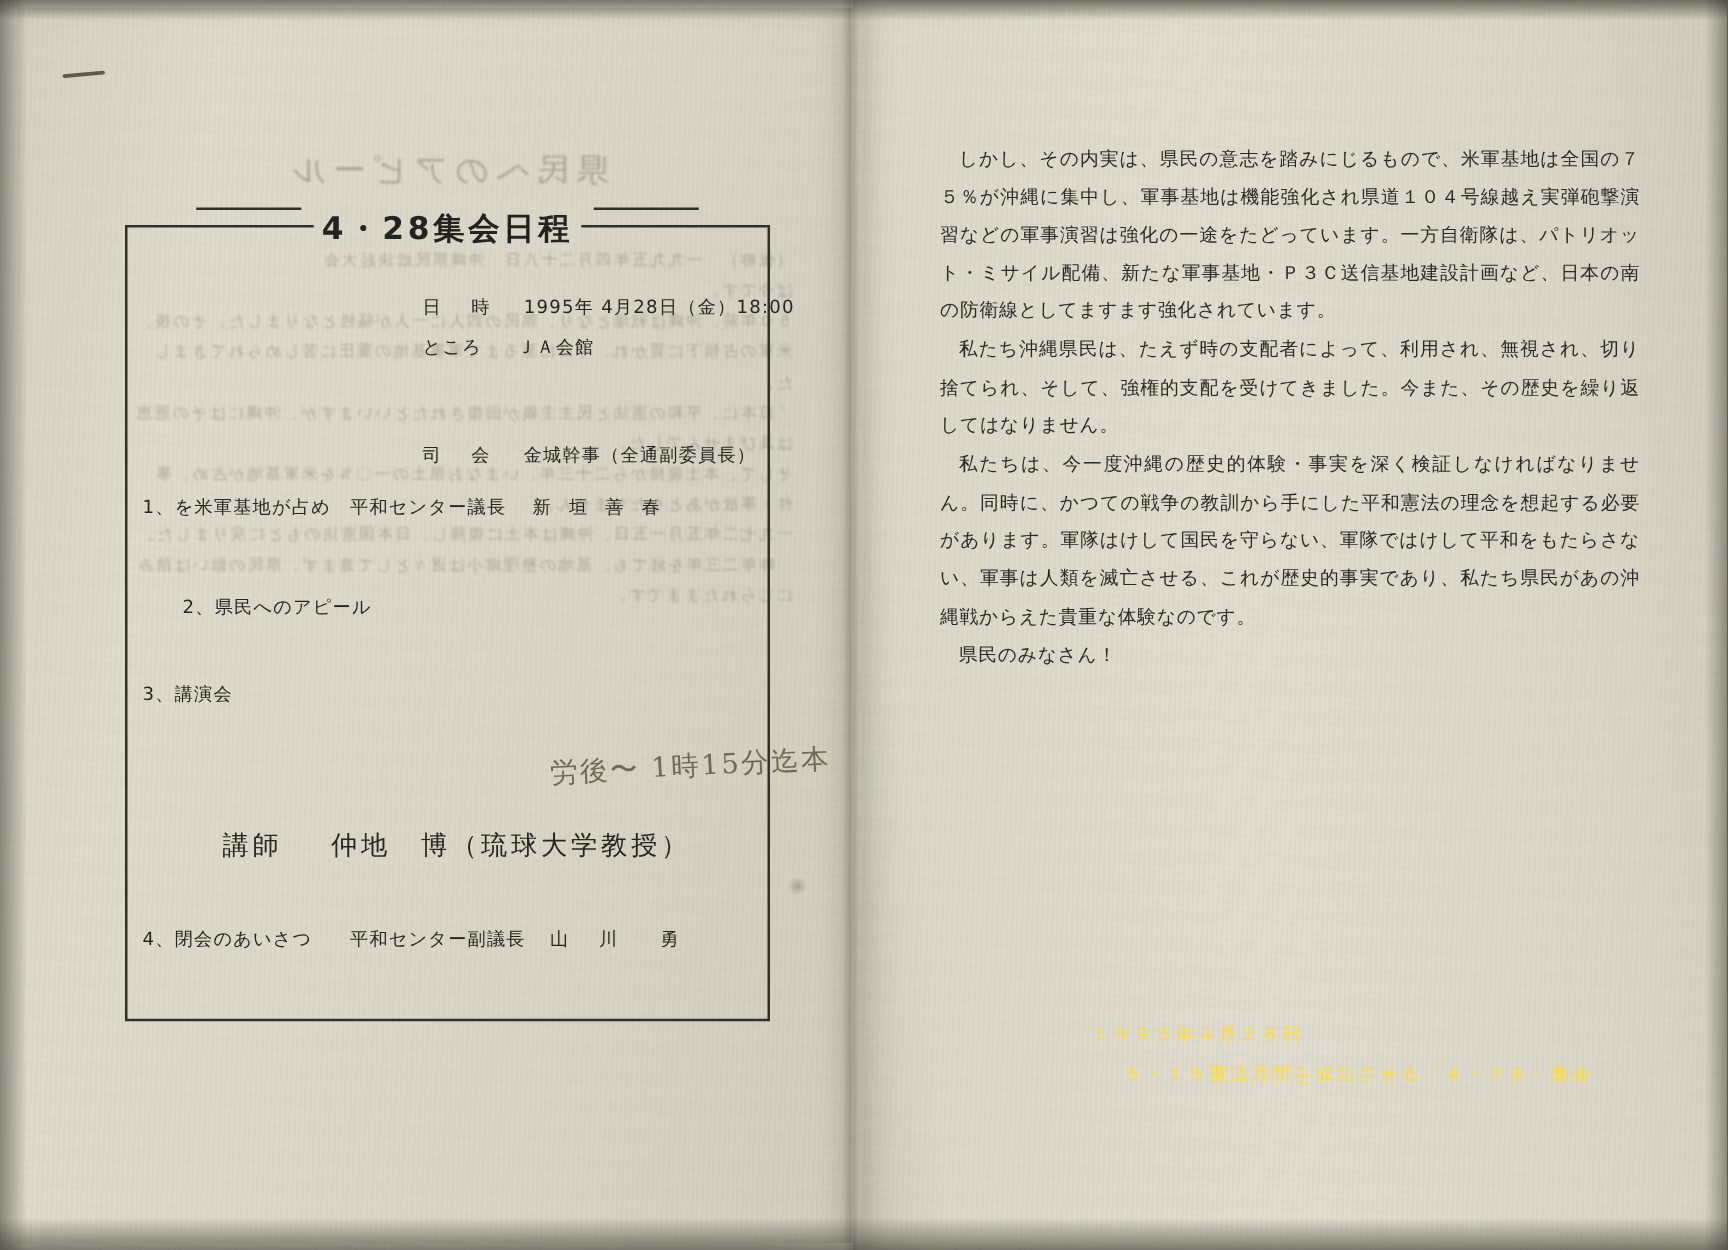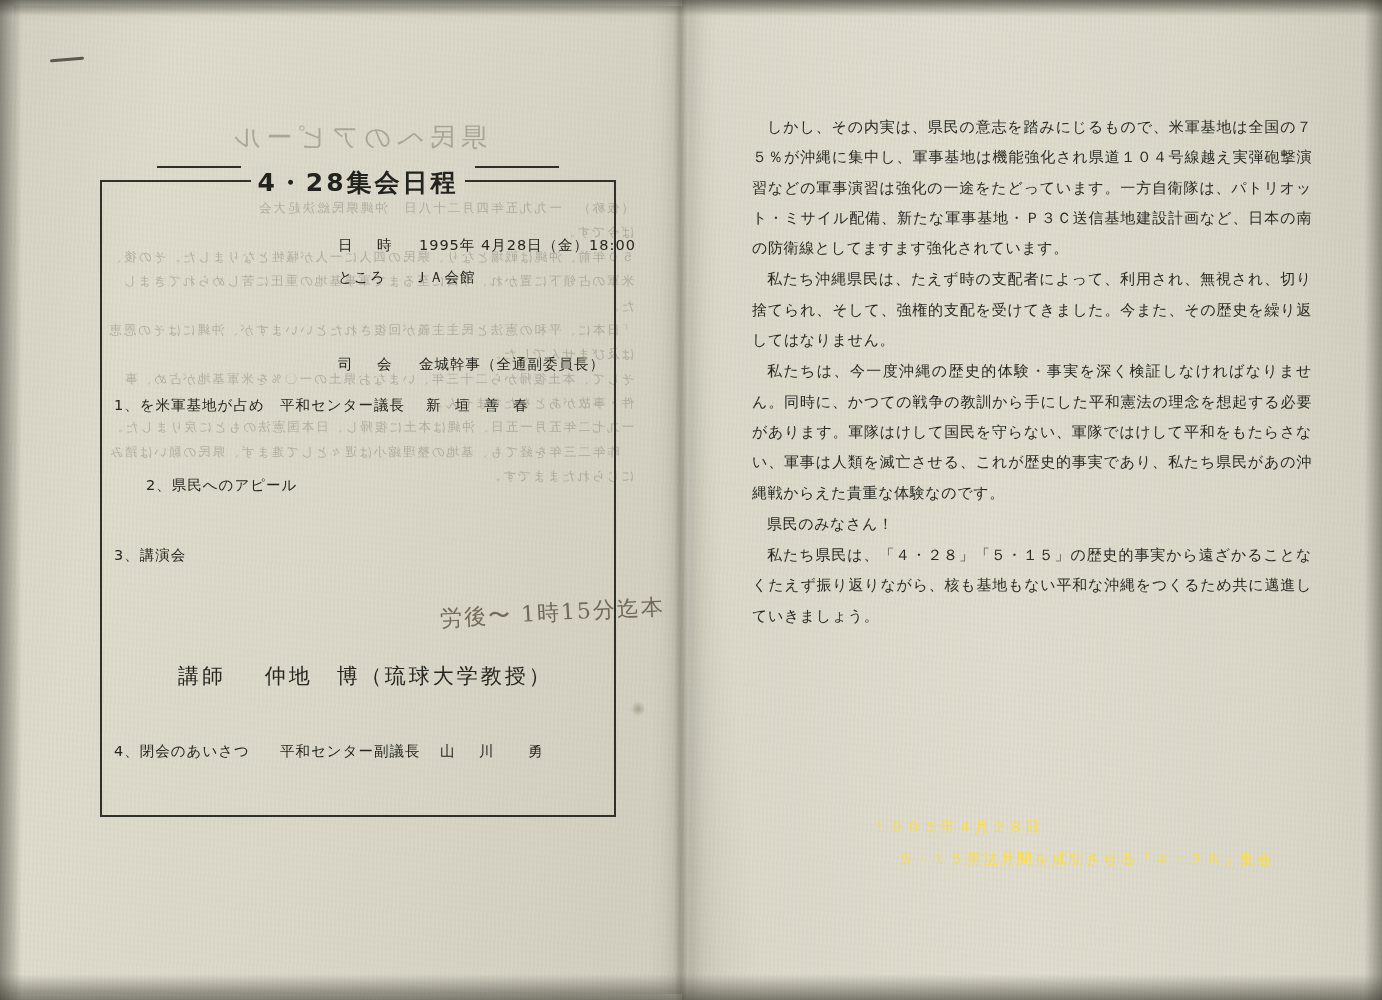--- a/index.html
+++ b/index.html
@@ -307,21 +307,20 @@
     </div>
     <div class="line" id="item4-role">平和センター副議長</div>
     <div class="line" id="item4-name">山 川　勇</div>
   </div>
 
   <div class="right-body" id="right-body">
       <p>しかし、その内実は、県民の意志を踏みにじるもので、米軍基地は全国の７５％が沖縄に集中し、軍事基地は機能強化され県道１０４号線越え実弾砲撃演習などの軍事演習は強化の一途をたどっています。一方自衛隊は、パトリオット・ミサイル配備、新たな軍事基地・Ｐ３Ｃ送信基地建設計画など、日本の南の防衛線としてますます強化されています。</p>
       <p>私たち沖縄県民は、たえず時の支配者によって、利用され、無視され、切り捨てられ、そして、強権的支配を受けてきました。今また、その歴史を繰り返してはなりません。</p>
       <p>私たちは、今一度沖縄の歴史的体験・事実を深く検証しなければなりません。同時に、かつての戦争の教訓から手にした平和憲法の理念を想起する必要があります。軍隊はけして国民を守らない、軍隊ではけして平和をもたらさない、軍事は人類を滅亡させる、これが歴史的事実であり、私たち県民があの沖縄戦からえた貴重な体験なのです。</p>
       <p>県民のみなさん！</p>
-      <p>私たち県民は、「４・２８」「５・１５」の歴史的事実から遠ざかることなくたえず振り返りながら、核も基地もない平和な沖縄をつくるため共に邁進していきましょう。</p>
     </div>
 
   <div class="sign">
     <div class="l1">１９９５年４月２８日</div>
     <div class="l2">５・１５憲法月間を成功させる「４・２８」集会</div>
   </div>
 
   <div class="stain"></div>
 
   <div class="grain"></div>

